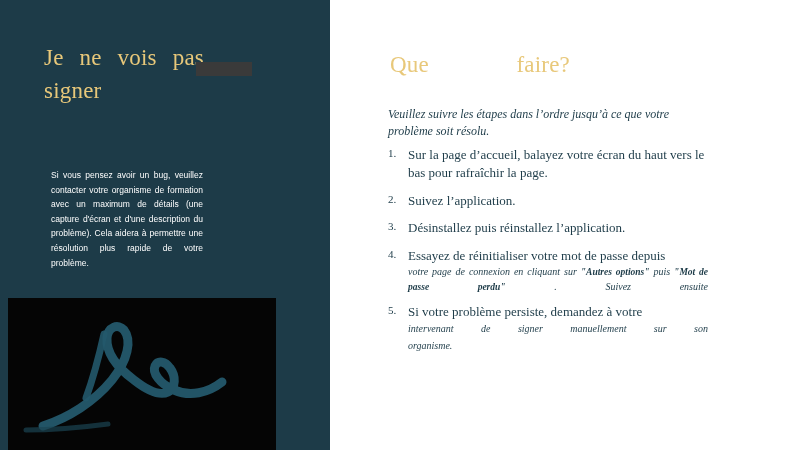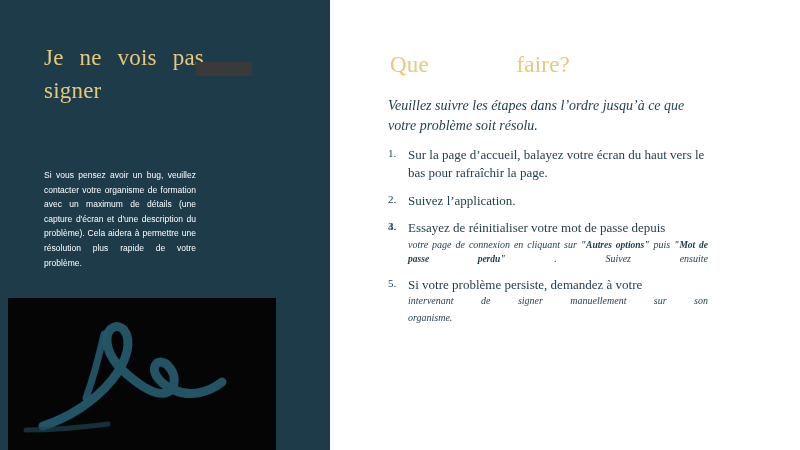--- a/index.html
+++ b/index.html
@@ -53,21 +53,21 @@
   #redaction-bar {
     position: absolute;
     left: 196px;
     top: 62px;
     width: 56px;
     height: 14px;
     background: #3a3a3a;
   }
   #left-body {
     position: absolute;
-    left: 44px;
+    left: 51px;
     top: 168px;
     width: 152px;
     color: #ffffff;
     font-family: "Liberation Sans", sans-serif;
     font-size: 8.5px;
     line-height: 1.72;
     text-align: justify;
   }
   
   #signature-block {
@@ -102,26 +102,26 @@
     color: #e8c87a;
     font-family: "Liberation Serif", serif;
     font-size: 23px;
     letter-spacing: 0.2px;
     text-align: justify;
     text-align-last: justify;
   }
   #right-intro {
     position: absolute;
     left: 58px;
-    top: 96px;
+    top: 106px;
     width: 310px;
     color: #1d3b48;
     font-family: "Liberation Serif", serif;
     font-style: italic;
-    font-size: 14px;
+    font-size: 12px;
     line-height: 1.45;
   }
   #steps {
     position: absolute;
     left: 58px;
     top: 146px;
     width: 320px;
     color: #1d3b48;
   }
   .step {
@@ -193,20 +193,21 @@
         <span>Sur la page d’accueil, balayez votre écran du haut vers le bas pour rafraîchir la page.</span>
       </div>
 
       <div class="step">
         <span class="num">2.</span>
         <span>Suivez l’application.</span>
       </div>
 
       <div class="step">
         <span class="num">3.</span>
+        <span>Désinstallez puis réinstallez l’application.</span>
       </div>
 
       <div class="step">
         <span class="num">4.</span>
         <span>Essayez de réinitialiser votre mot de passe depuis</span>
         <span class="small justify">
           <span class="small">votre page de connexion en cliquant sur</span>
           <span class="quoted">"Autres options"</span>
           <span class="small">puis</span>
           <span class="quoted">"Mot de passe perdu"</span>

